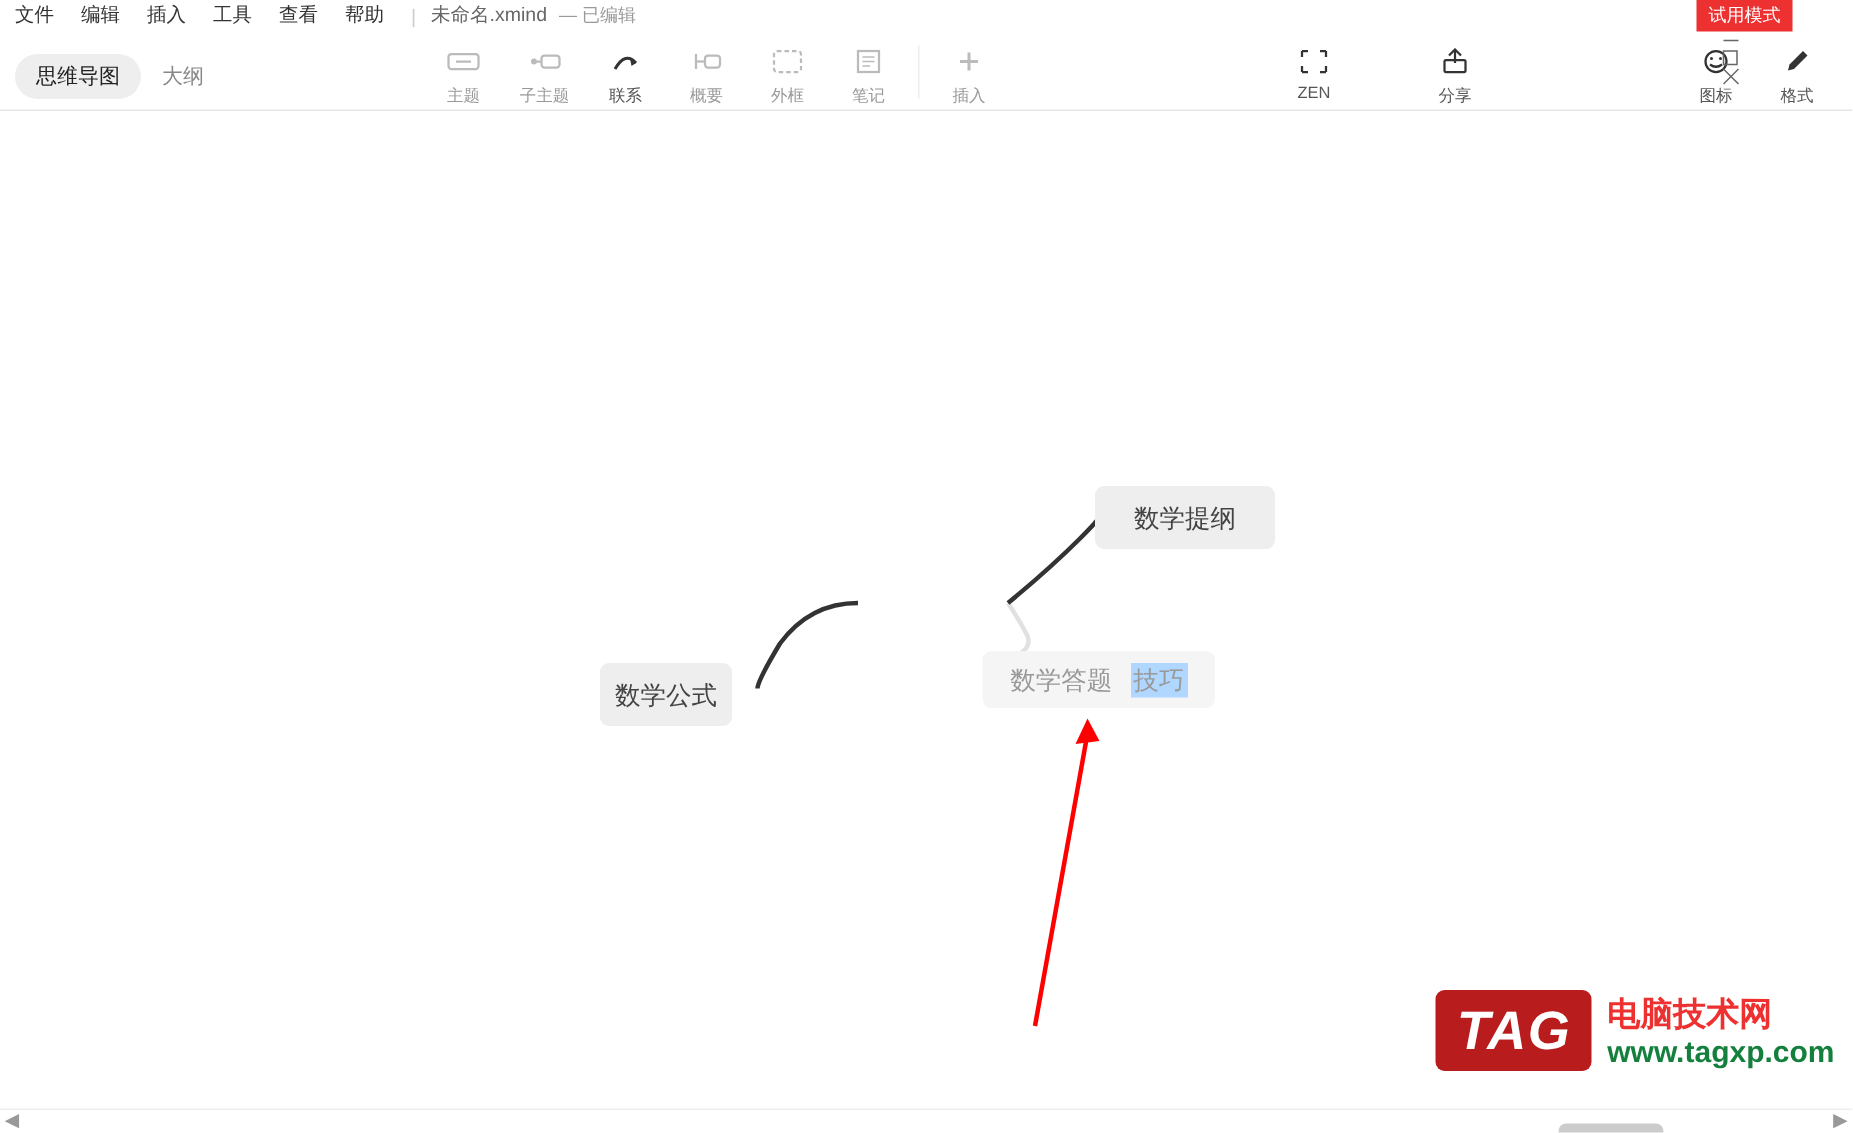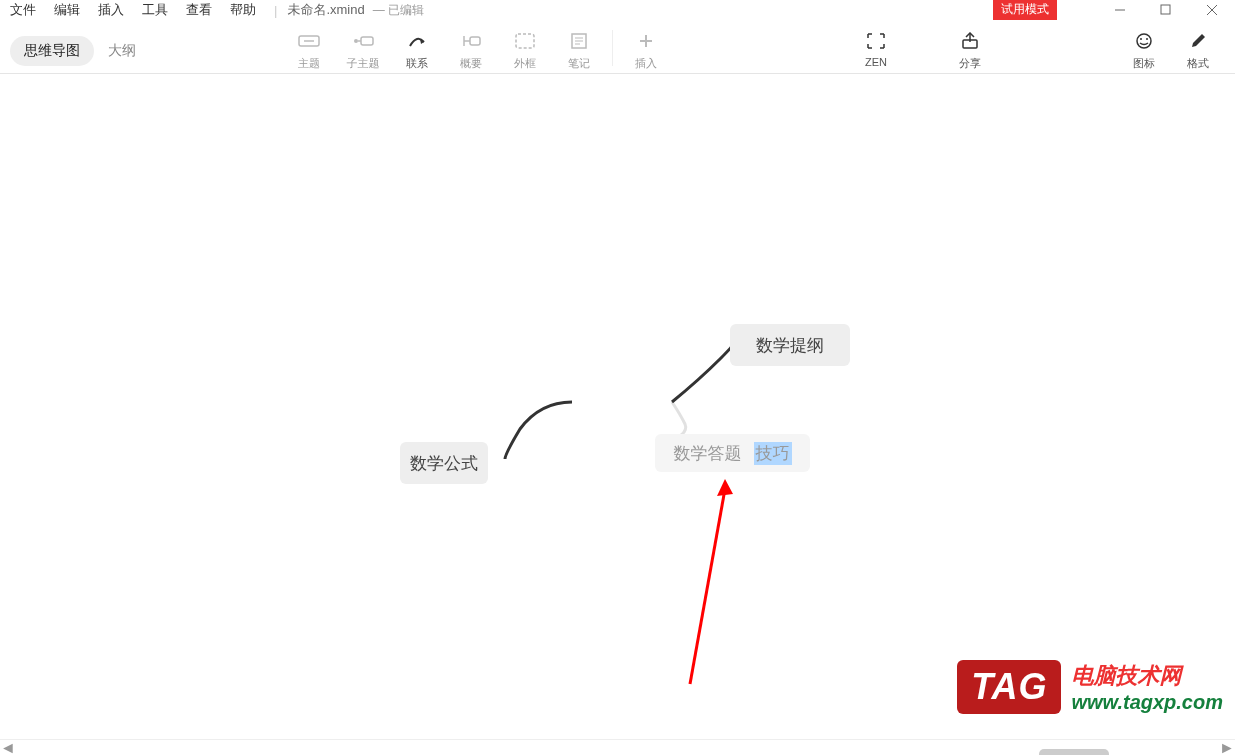--- a/index.html
+++ b/index.html
@@ -6,21 +6,21 @@
   body { width: 1235px; height: 755px; background: #fff; overflow: hidden; position: relative; }
 
   
   .menu-bar { display: flex; align-items: center; height: 20px; padding: 0 10px; font-size: 13px; color: #333; }
   .menu-bar .menu-item { margin-right: 18px; cursor: pointer; }
   .menu-bar .divider { color: #ccc; margin-right: 10px; }
   .menu-bar .filename { color: #666; margin-right: 8px; }
   .menu-bar .status { color: #999; font-size: 12px; }
 
   
-  .window-controls { position: absolute; top: 0; right: 0; display: flex; align-items: flex-end; height: 20px; }
+  .window-controls { position: absolute; top: 0; right: 0; display: flex; align-items: flex-start; height: 20px; flex-direction: column; }
   .trial-badge { background: #ed3131; color: #fff; font-size: 12px; padding: 2px 8px; margin-right: 40px; }
   .win-btn { width: 46px; height: 20px; display: flex; align-items: center; justify-content: center; color: #666; cursor: pointer; font-size: 14px; }
 
   
   .toolbar { display: flex; align-items: flex-start; height: 50px; border-bottom: 1px solid #e5e5e5; padding: 0 10px; margin-top: 4px; gap: 12px; }
   .view-tabs { display: flex; align-items: center; margin-top: 12px; margin-right: 120px; }
   .view-tab { font-size: 14px; color: #888; padding: 6px 14px; cursor: pointer; border-radius: 16px; }
   .view-tab.active { background: #eee; color: #222; font-weight: 500; }
 
   .tool-group { display: flex; align-items: flex-start; margin-right: 20px; }
@@ -43,21 +43,21 @@
   .editing-highlight { background: #b0d7ff; padding: 0 2px; }
 
   svg.branches { position: absolute; top: 0; left: 0; pointer-events: none; }
 
   
   .arrow-annot { position: absolute; pointer-events: none; }
 
   
   .watermark { position: absolute; right: 12px; bottom: 20px; display: flex; align-items: center; gap: 10px; }
   .wm-tag { background: #b91c1c; color: #fff; font-weight: 800; font-size: 36px; padding: 6px 14px; border-radius: 6px; font-style: italic; letter-spacing: 1px; }
-  .wm-text { display: flex; flex-direction: column; align-items: flex-start; font-style: italic; }
+  .wm-text { display: flex; flex-direction: column; align-items: flex-start; }
   .wm-text .t1 { color: #ed3131; font-size: 22px; font-weight: 700; }
   .wm-text .t2 { color: #15803d; font-size: 20px; font-weight: 600; }
 
   
   .hscroll { position: absolute; bottom: 0; left: 0; right: 0; height: 16px; background: #fff; border-top: 1px solid #eee; display: flex; align-items: center; }
   .hscroll .arrow { width: 16px; text-align: center; color: #999; cursor: pointer; }
   .hscroll .track { flex: 1; position: relative; }
   .hscroll .thumb { position: absolute; left: 85%; width: 70px; height: 10px; background: #ccc; border-radius: 5px; top: 1px; }
 </style>
 </head>

